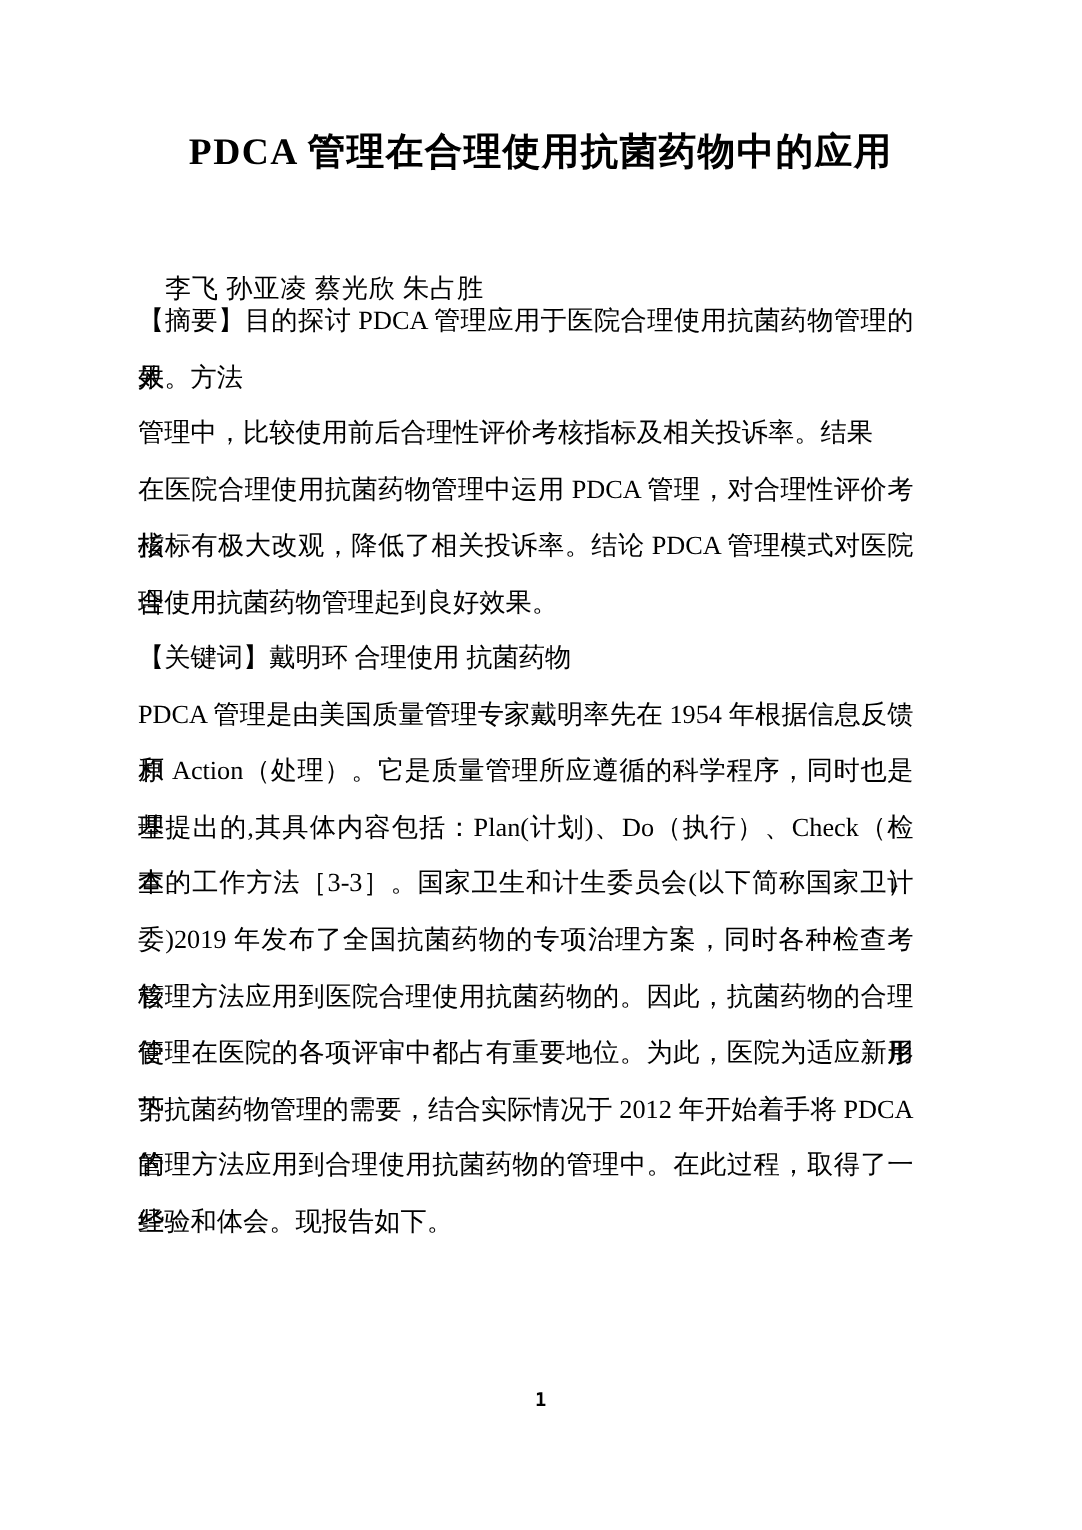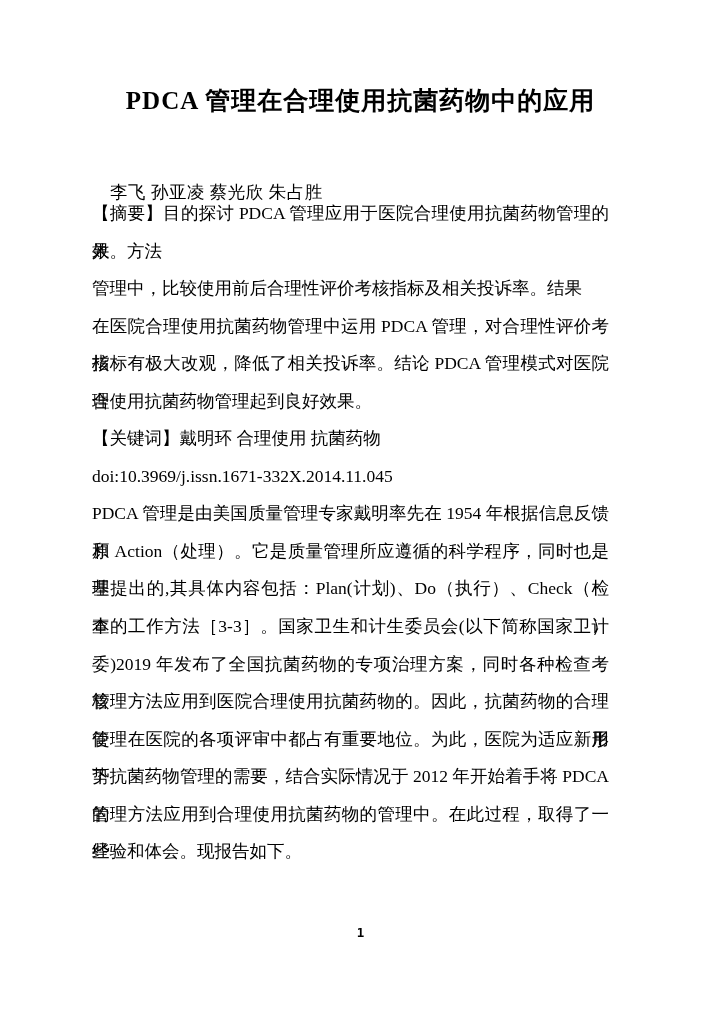--- a/index.html
+++ b/index.html
@@ -75,21 +75,20 @@
   <div class="authors">李飞 孙亚凌 蔡光欣 朱占胜</div>
 
   <div class="body-lines">
       <div class="line justify">【摘要】目的探讨 PDCA 管理应用于医院合理使用抗菌药物管理的效</div>
       <div class="line">果。方法</div>
       <div class="line">管理中，比较使用前后合理性评价考核指标及相关投诉率。结果</div>
       <div class="line justify">在医院合理使用抗菌药物管理中运用 PDCA 管理，对合理性评价考核</div>
       <div class="line justify">指标有极大改观，降低了相关投诉率。结论 PDCA 管理模式对医院合</div>
       <div class="line">理使用抗菌药物管理起到良好效果。</div>
       <div class="line">【关键词】戴明环 合理使用 抗菌药物</div>
-      <div class="line">doi:10.3969/j.issn.1671-332X.2014.11.045</div>
       <div class="line justify">PDCA 管理是由美国质量管理专家戴明率先在 1954 年根据信息反馈原</div>
       <div class="line justify">和 Action（处理）。它是质量管理所应遵循的科学程序，同时也是基</div>
       <div class="line justify">理提出的,其具体内容包括：Plan(计划)、Do（执行）、Check（检查）</div>
       <div class="line justify">本的工作方法［3-3］。国家卫生和计生委员会(以下简称国家卫计</div>
       <div class="line justify">委)2019 年发布了全国抗菌药物的专项治理方案，同时各种检查考核</div>
       <div class="line justify">管理方法应用到医院合理使用抗菌药物的。因此，抗菌药物的合理使用</div>
       <div class="line justify">管理在医院的各项评审中都占有重要地位。为此，医院为适应新形势</div>
       <div class="line justify">下抗菌药物管理的需要，结合实际情况于 2012 年开始着手将 PDCA 的</div>
       <div class="line justify">管理方法应用到合理使用抗菌药物的管理中。在此过程，取得了一些</div>
       <div class="line">经验和体会。现报告如下。</div>

